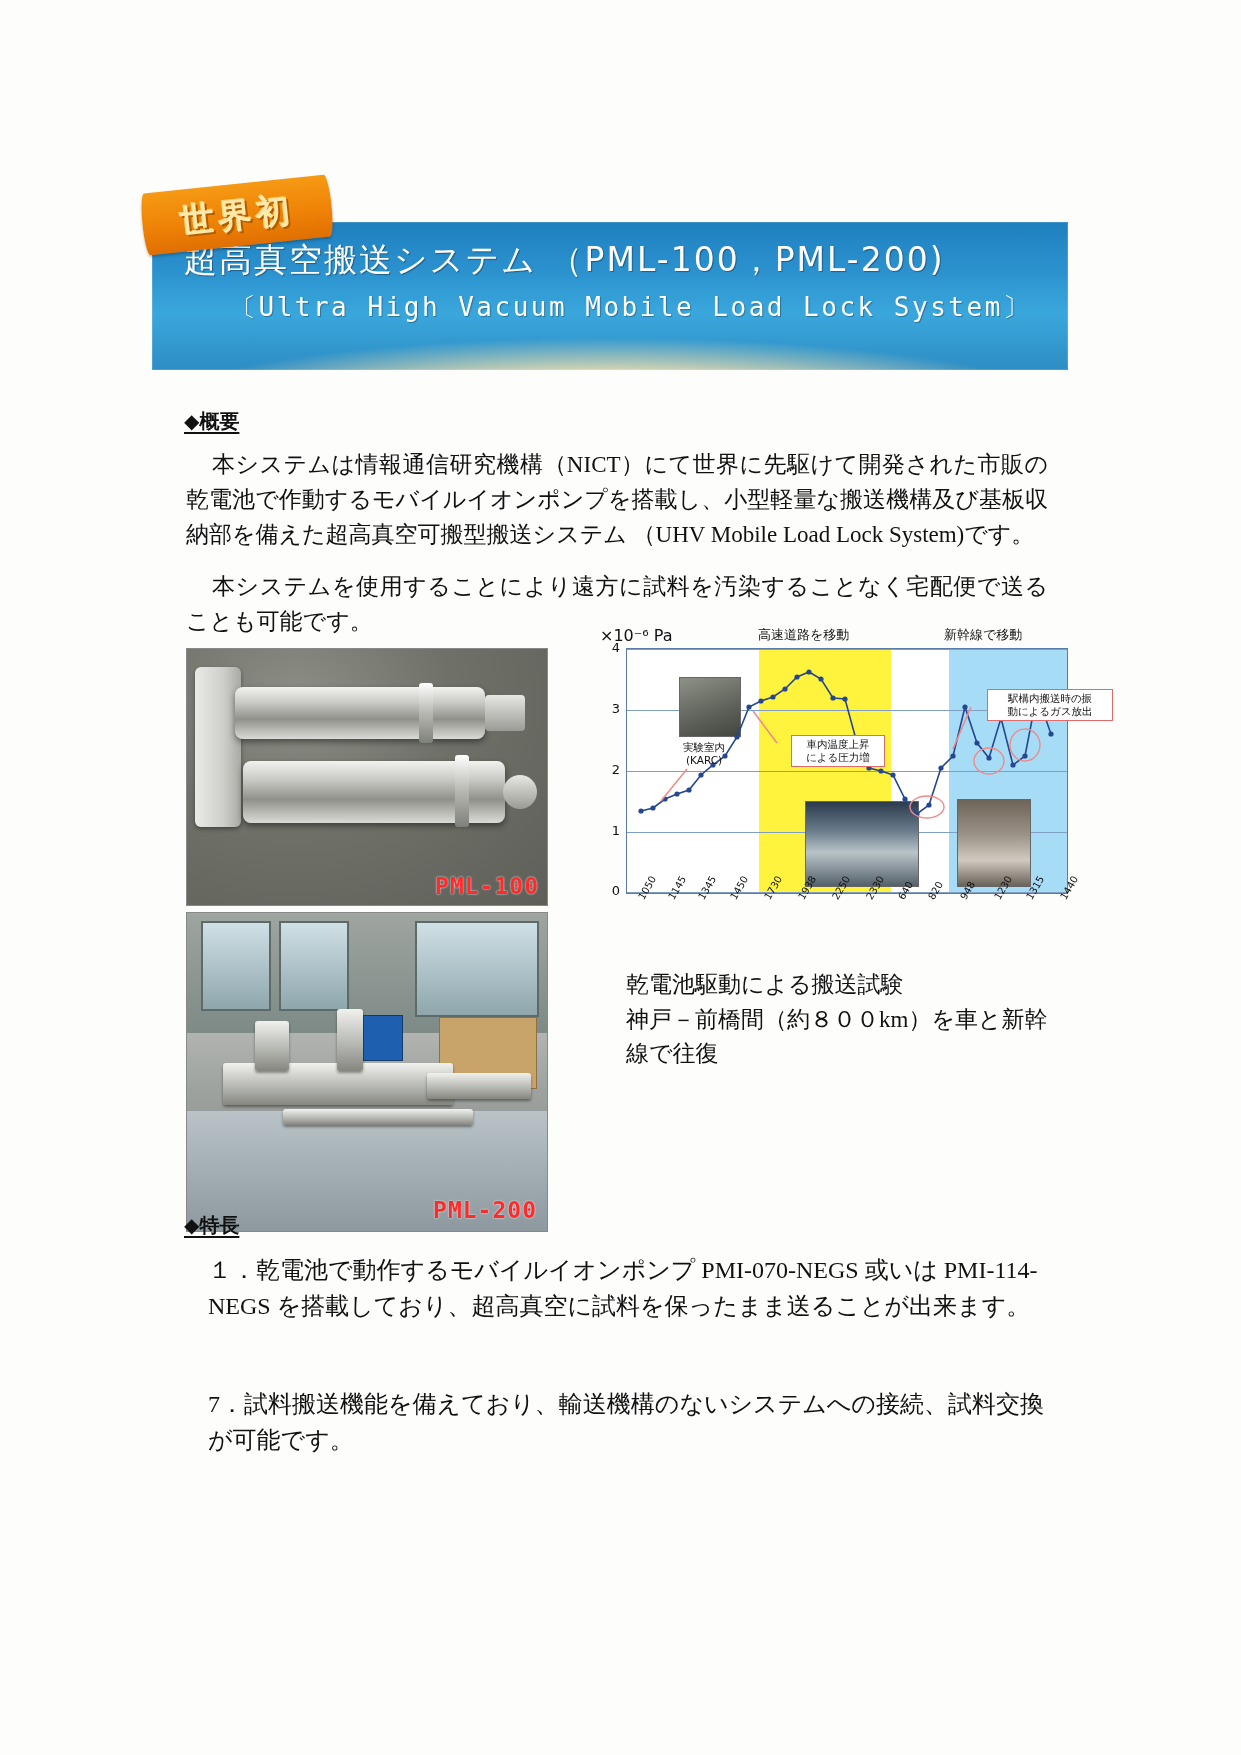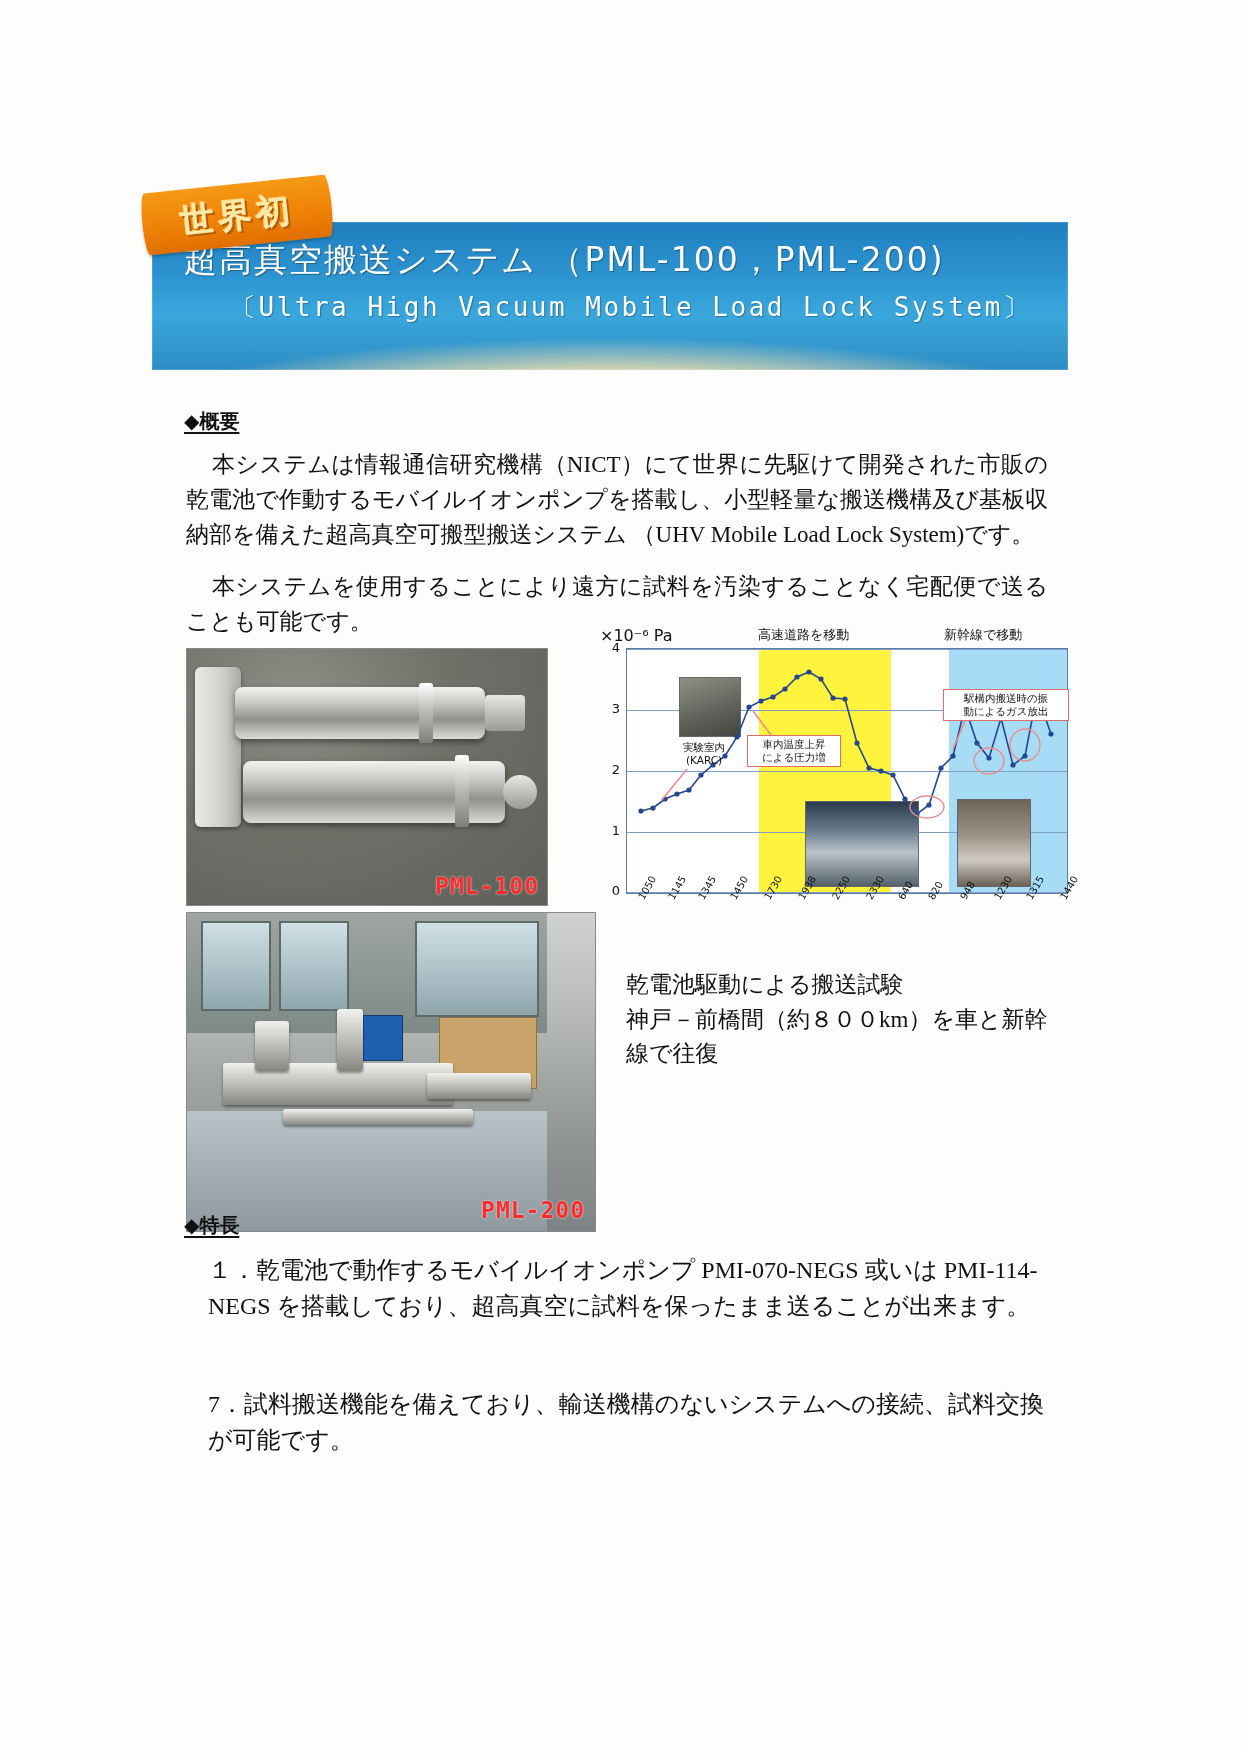--- a/index.html
+++ b/index.html
@@ -111,21 +111,20 @@
   .p1-cap{
     position:absolute;border-radius:4px;
     background:linear-gradient(180deg,#e7e7e3,#9a9b95);
   }
 
   
   #photo-pml200{
     left:186px;top:912px;width:360px;height:318px;
     background:
       linear-gradient(180deg,#cfd2cf 0%, #b9bcb8 30%, #9fa3a0 55%, #8d9291 75%, #7e8485 100%);
-    padding-left: 48px;
   }
   .p2-wall{position:absolute;left:0;top:0;width:360px;height:120px;
     background:linear-gradient(180deg,#9fa5a0,#7d8a86);}
   .p2-win{position:absolute;top:8px;width:66px;height:86px;background:linear-gradient(180deg,#cfe0e6,#8fa6ad);border:2px solid #5d6a68;}
   .p2-table{position:absolute;left:0;top:198px;width:360px;height:120px;background:linear-gradient(180deg,#b9c3c8,#8d999e);}
   .p2-metal{position:absolute;border-radius:3px;background:linear-gradient(180deg,#f1f1ee,#b7b9b3 55%,#85877f);box-shadow:0 2px 3px rgba(0,0,0,.4);}
   .p2-blue{position:absolute;background:#1f5fb0;border:1px solid #123a6d;}
   .p2-box{position:absolute;background:#c9a46a;border:1px solid #8d7140;}
 
   
@@ -157,21 +156,21 @@
     position:absolute;top:248px;
     font-family:"DejaVu Sans", sans-serif;font-size:10px;color:#111;
     transform:rotate(-60deg);transform-origin:left top;white-space:nowrap;
   }
   .annot{
     position:absolute;
     font-family:"DejaVu Sans", sans-serif;font-size:10.5px;line-height:1.25;color:#111;
     text-align:center;
   }
   .annot.boxed{
-    background:#ffffff;border:1px solid #e06b6b;padding:2px 4px;
+    background:#ffffff;border:1px solid #e06b6b;padding:2px 4px;margin-left:44px;
   }
   .inset{
     position:absolute;border:1px solid #666;overflow:hidden;
   }
   #inset-lab{left:52px;top:28px;width:60px;height:58px;
     background:linear-gradient(160deg,#8e9186,#5e6159 60%,#43463f);}
   #inset-trunk{left:178px;top:152px;width:112px;height:84px;
     background:linear-gradient(180deg,#2b3b4d 0%, #6b7d8c 35%, #b9c4c9 60%, #55616a 100%);}
   #inset-station{left:330px;top:150px;width:72px;height:86px;
     background:linear-gradient(180deg,#6e6357 0%, #9b9287 40%, #cfc9bf 70%, #6a6258 100%);}

